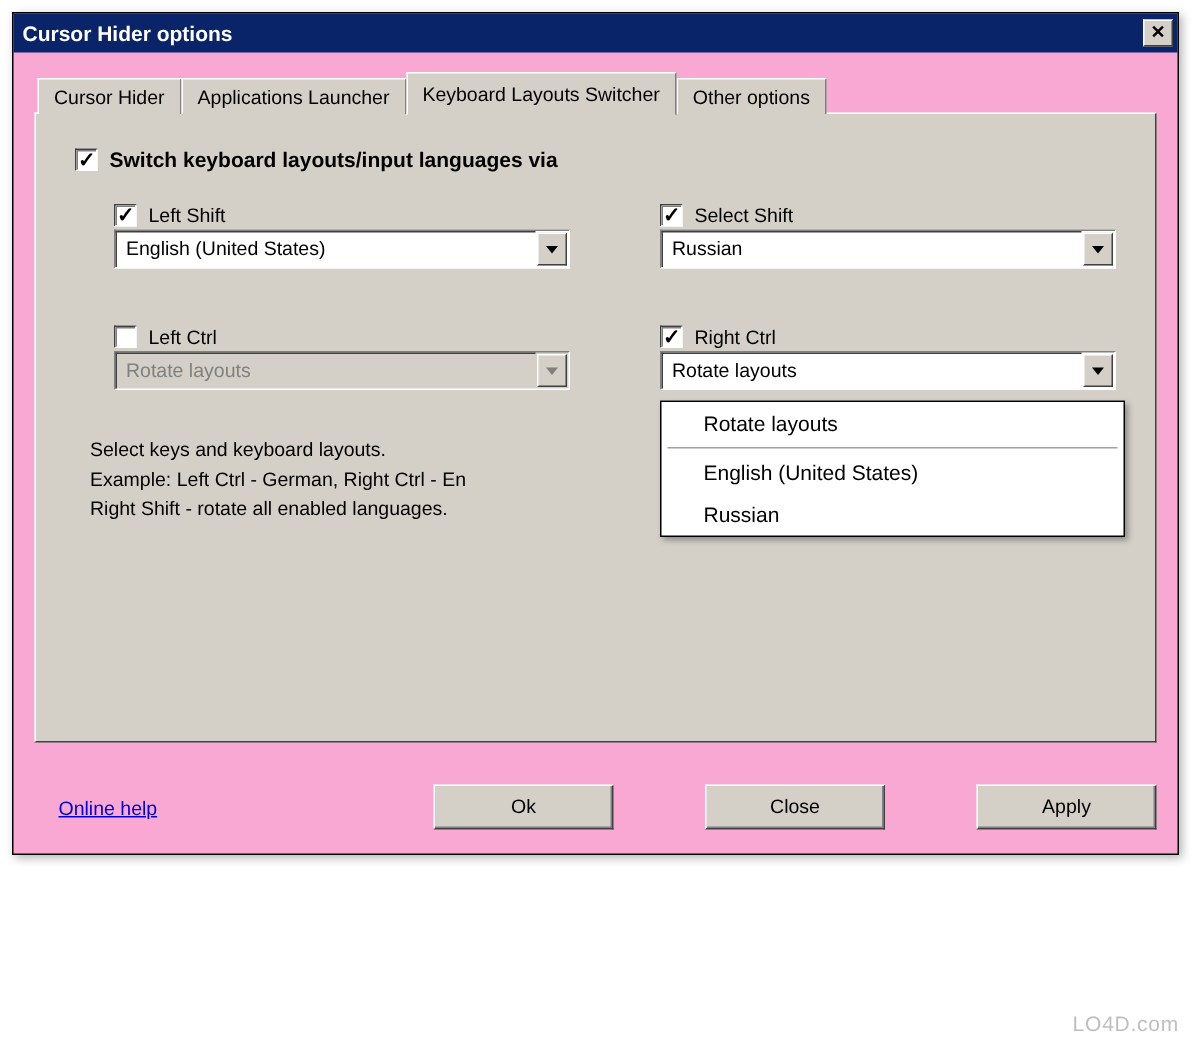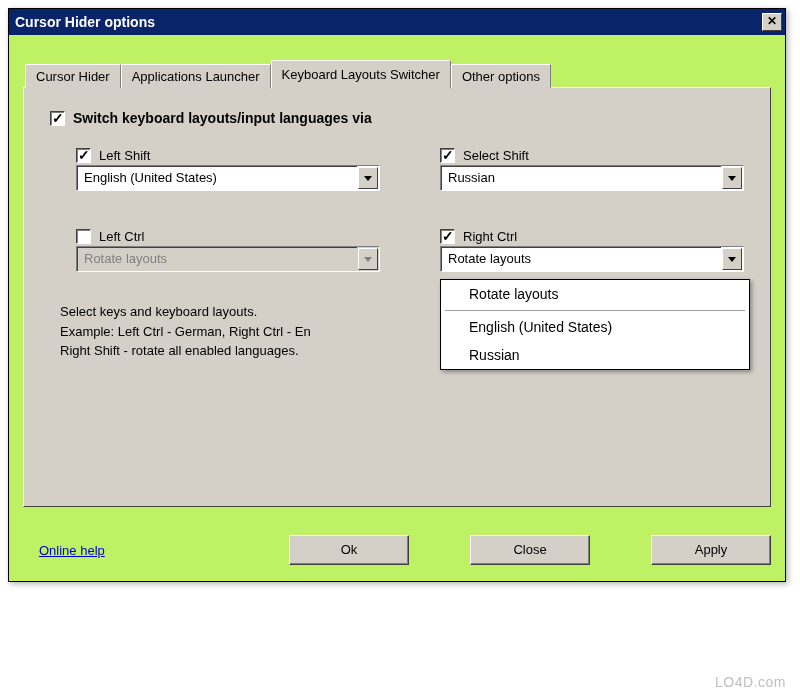--- a/index.html
+++ b/index.html
@@ -14,21 +14,21 @@
       overflow: hidden;
       position: relative;
     }
     .outer {
       padding: 8px;
       width: 800px;
       height: 700px;
     }
     .window {
       width: 778px;
-      background: #bef264;
+      background: #f9a8d4;
       border: 1px solid #000;
       box-shadow: 2px 2px 6px rgba(0,0,0,0.3);
     }
     .titlebar {
       background: #0a246a;
       color: #fff;
       font-weight: bold;
       padding: 4px 3px 4px 6px;
       display: flex;
       align-items: center;
@@ -44,21 +44,21 @@
       border-bottom-color: #404040;
       color: #000;
       font-family: Arial, sans-serif;
       font-size: 12px;
       font-weight: bold;
       line-height: 14px;
       text-align: center;
       cursor: pointer;
     }
     .client {
-      padding: 24px 14px 14px 14px;
+      padding: 12px 14px 14px 14px;
     }
     .tabstrip {
       display: flex;
       align-items: flex-end;
       margin-left: 2px;
       position: relative;
       z-index: 2;
     }
     .tab {
       background: #d4d0c8;

